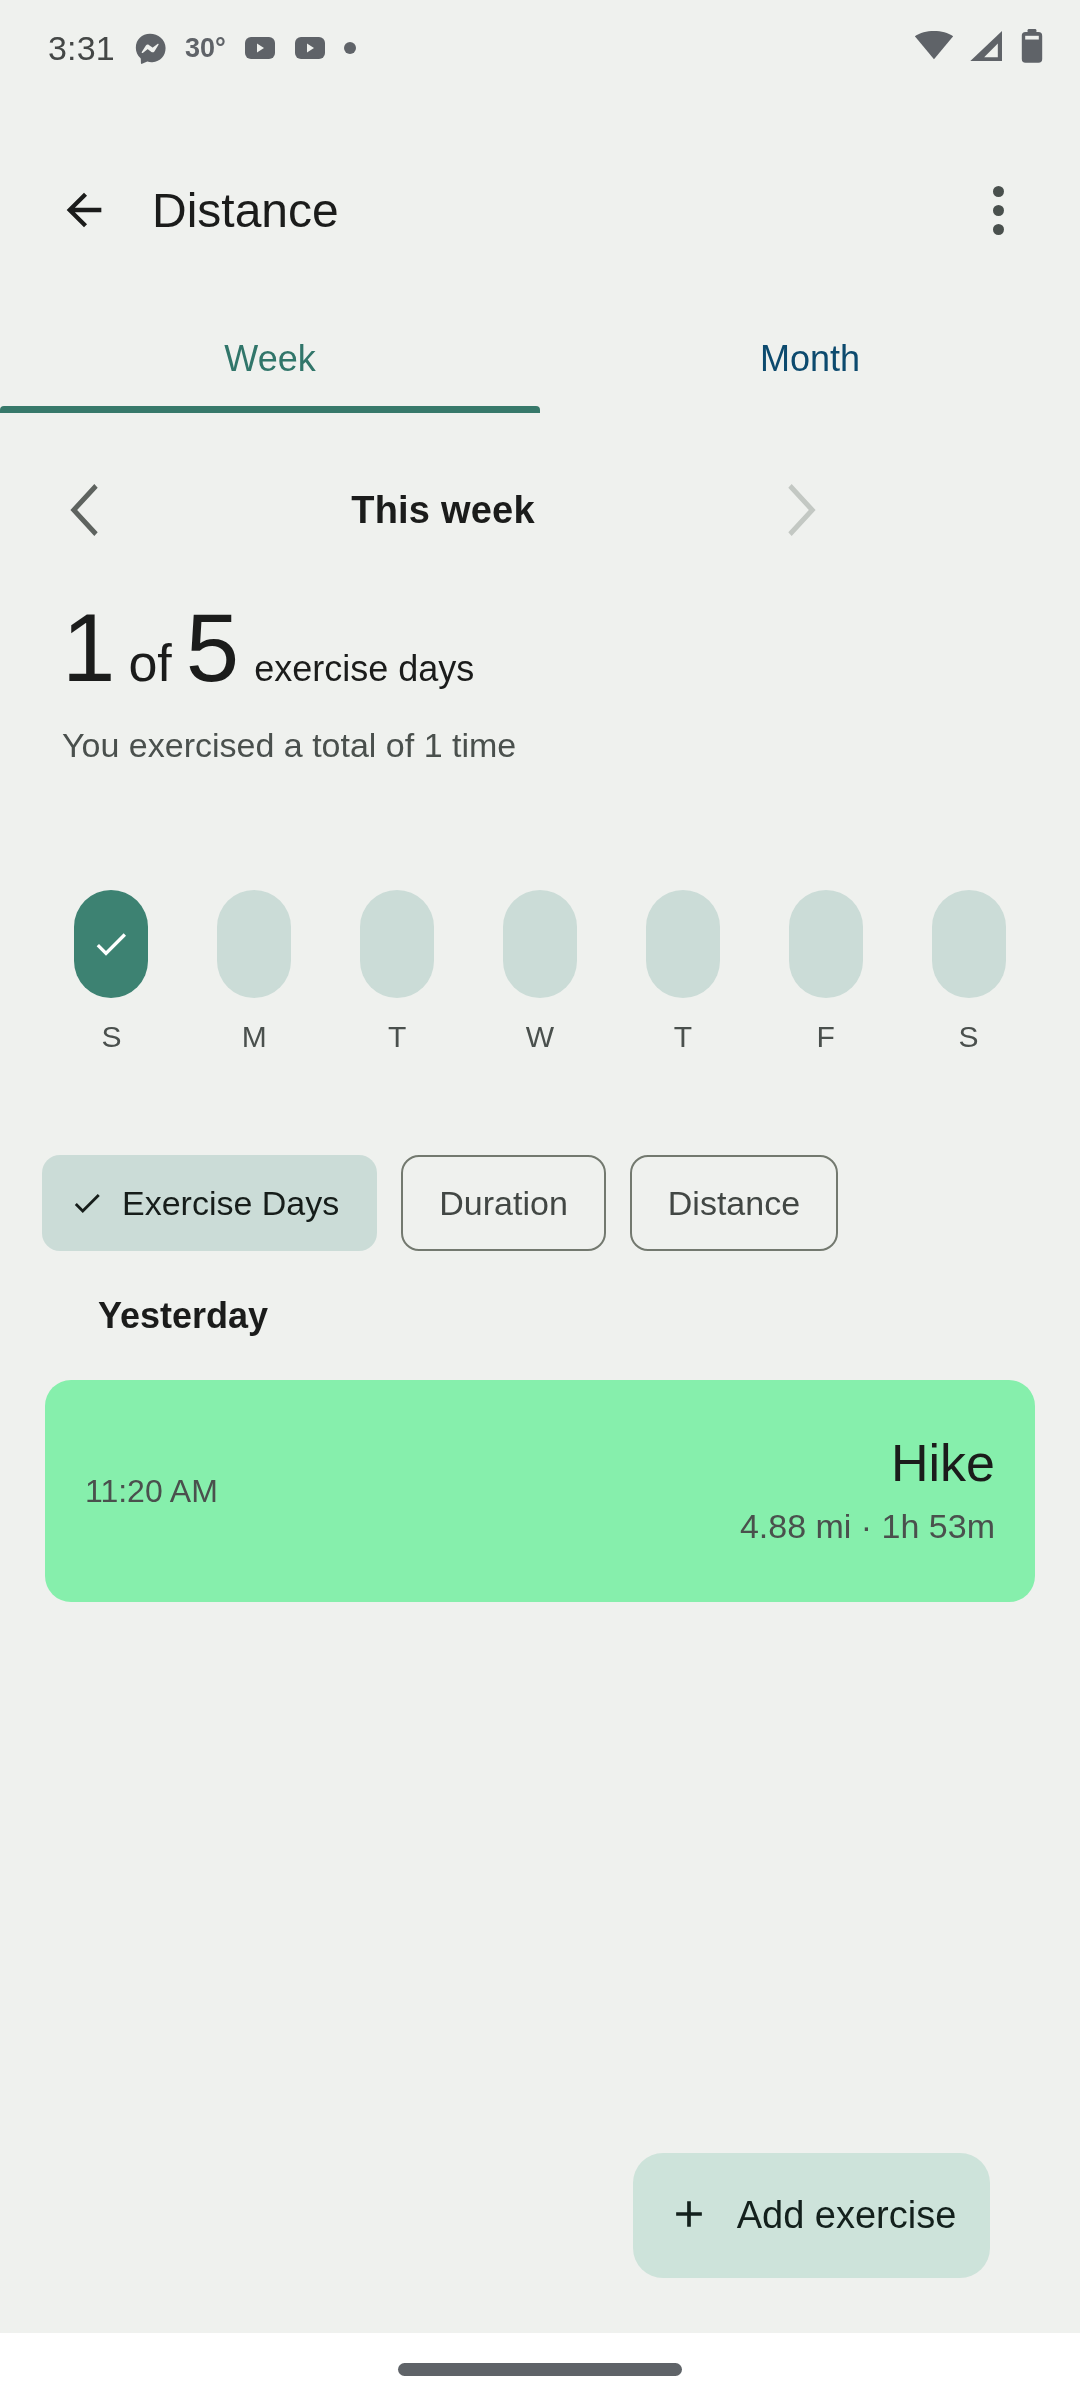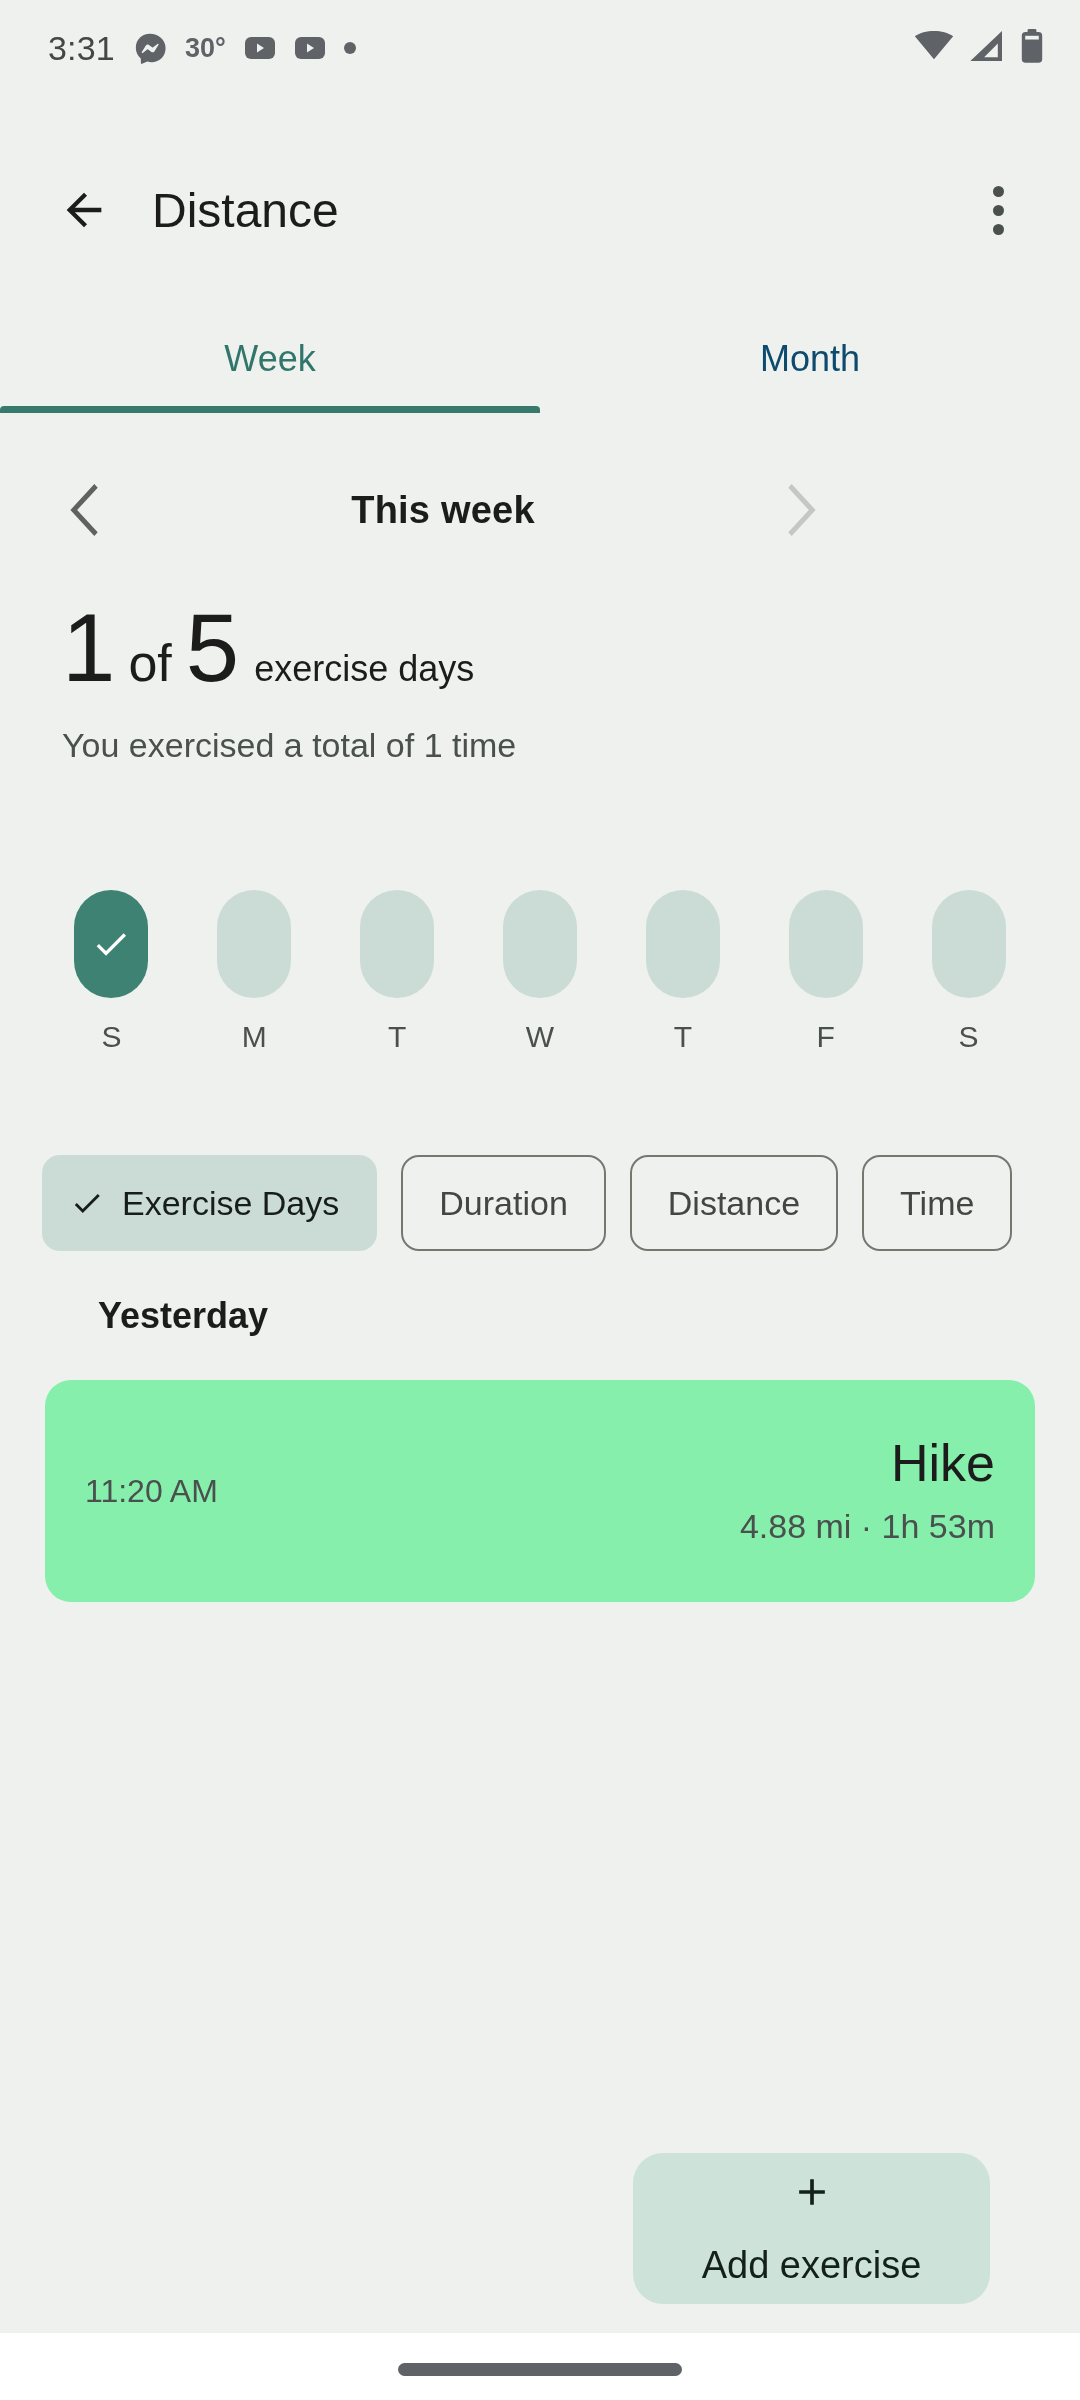--- a/index.html
+++ b/index.html
@@ -282,29 +282,28 @@
   .ex-meta {
     margin-top: 16px;
     font-size: 34px;
     color: #4A504D;
   }
 
   
   .fab {
     position: absolute;
     top: 2153px; left: 633px;
-    width: 357px; height: 151px;
+    width: 357px; height: 125px;
     background: #CDE3DA;
     border-radius: 30px;
     display: flex;
     align-items: center;
     justify-content: center;
     gap: 26px;
     cursor: pointer;
-    flex-direction: column;
   }
   .fab-label {
     font-size: 38px;
     color: #13201C;
   }
 
   
   .gesture-nav {
     position: absolute;
     bottom: 0; left: 0;
@@ -464,23 +463,20 @@
             <path d="M9 16.2L4.8 12l-1.4 1.4L9 19 21 7l-1.4-1.4z" fill="#161D1A"></path>
           </svg>
       </span>
       <span>Exercise Days</span>
     </div>
     <div class="chip">
       <span>Duration</span>
     </div>
     <div class="chip">
       <span>Distance</span>
-    </div>
-    <div class="chip">
-      <span>Time</span>
     </div>
   </div>
 
   <div class="section-head">Yesterday</div>
 
   <div class="ex-card">
     <div class="ex-time">11:20 AM</div>
     <div class="ex-right">
       <div class="ex-title">Hike</div>
       <div class="ex-meta">4.88 mi · 1h 53m</div>

